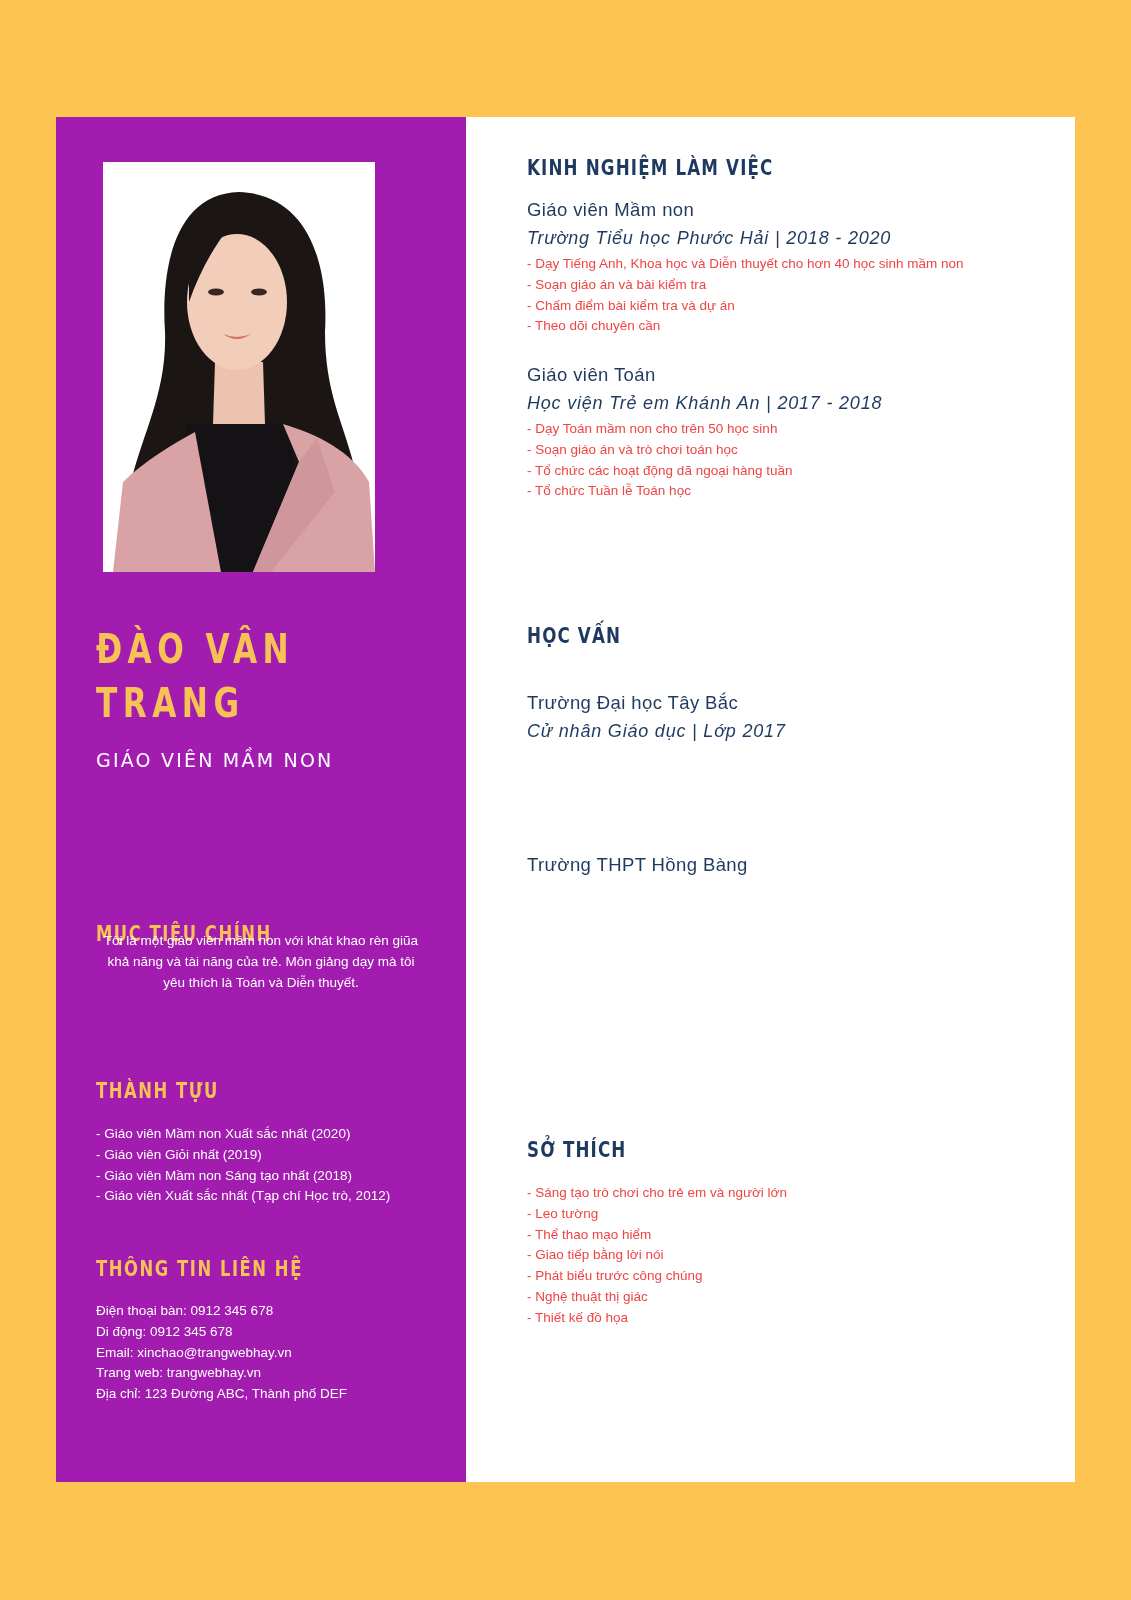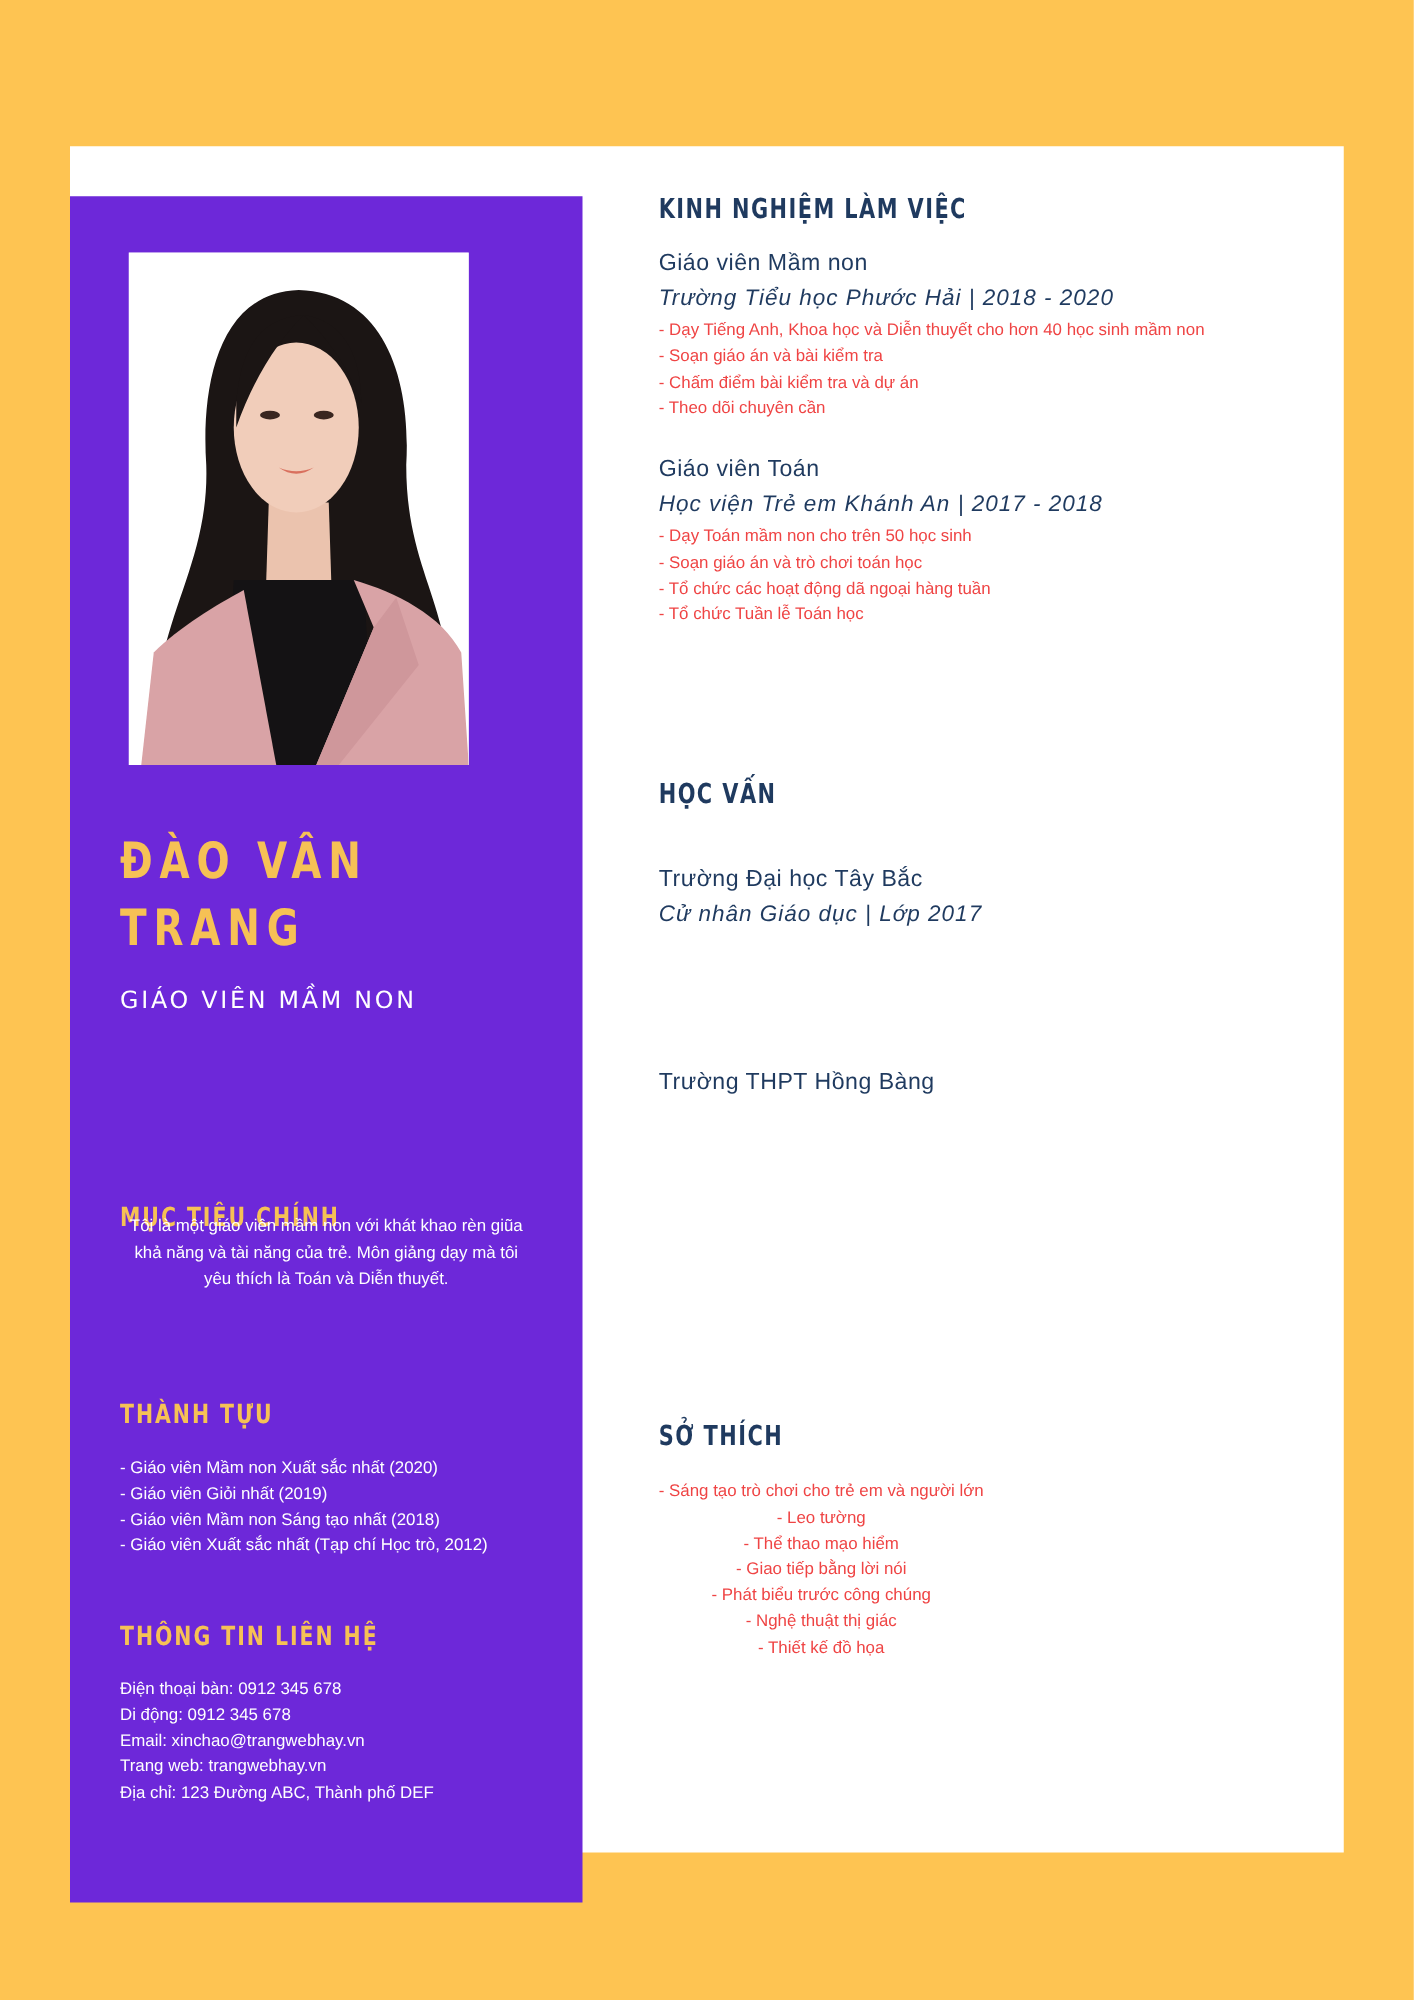--- a/index.html
+++ b/index.html
@@ -10,23 +10,22 @@
     font-family:"DejaVu Sans", sans-serif;
   }
   .card {
     position:absolute; left:56px; top:117px;
     width:1019px; height:1365px;
     background:#ffffff;
   }
   .side {
     position:absolute; left:0; top:0;
     width:410px; height:1365px;
-    background:#6d28d9;
+    background:#a21caf;
     color:#ffffff;
-    margin-top:40px;
   }
   .photo {
     position:absolute; left:47px; top:45px;
     width:272px; height:410px;
     background:#ffffff;
     overflow:hidden;
   }
   .photo svg { display:block; }
   .name {
     position:absolute; left:40px; top:505px;
@@ -182,21 +181,21 @@
     <div class="entry" style="top:550px;margin-top:24px;">
       <div class="entry-title">Trường Đại học Tây Bắc</div>
       <div class="entry-sub">Cử nhân Giáo dục | Lớp 2017</div>
     </div>
 
     <div class="entry" style="top:736px;">
       <div class="entry-title">Trường THPT Hồng Bàng</div>
     </div>
 
     <div class="main-h" style="top:1020px;">SỞ THÍCH</div>
-    <ul class="bul" style="position:absolute; left:0; top:1066px;text-align:center;">
+    <ul class="bul" style="position:absolute; left:0; top:1066px;">
       <li>- Sáng tạo trò chơi cho trẻ em và người lớn</li>
       <li>- Leo tường</li>
       <li>- Thể thao mạo hiểm</li>
       <li>- Giao tiếp bằng lời nói</li>
       <li>- Phát biểu trước công chúng</li>
       <li>- Nghệ thuật thị giác</li>
       <li>- Thiết kế đồ họa</li>
     </ul>
   </div>
 </div>

